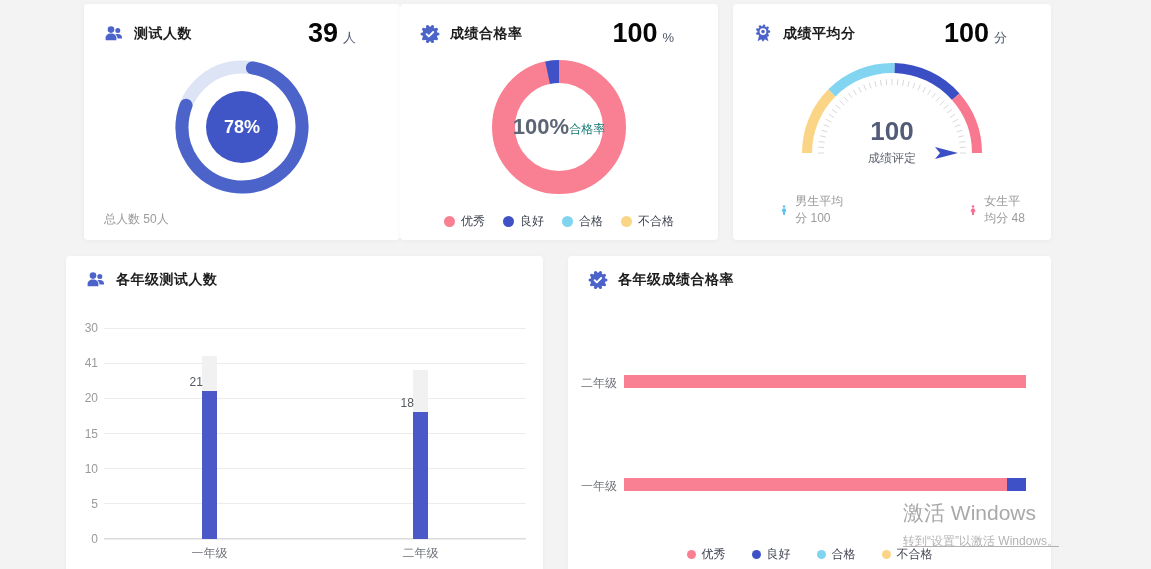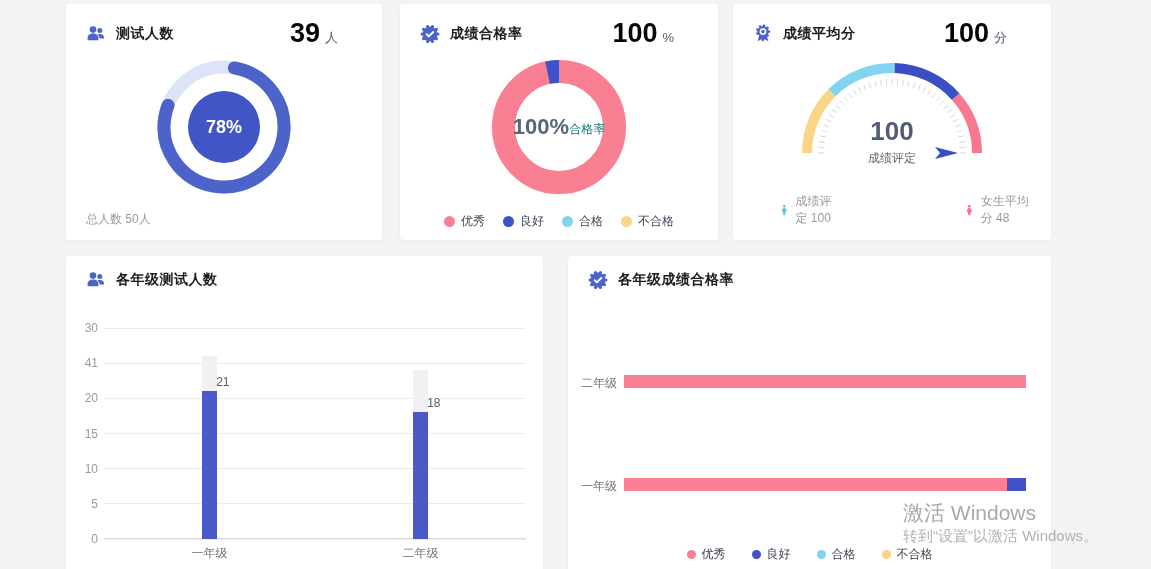--- a/index.html
+++ b/index.html
@@ -6,21 +6,21 @@
   body{
     width:1151px;height:569px;overflow:hidden;position:relative;
     background:#f3f3f4;
     font-family:"Liberation Sans","DejaVu Sans",sans-serif;
     -webkit-font-smoothing:antialiased;
   }
   .card{
     position:absolute;background:#ffffff;border-radius:4px;
     box-shadow:0 1px 4px rgba(0,0,0,0.04);
   }
-  #card1{left:66px;top:4px;width:316px;height:236px;}
+  #card1{left:84px;top:4px;width:316px;height:236px;}
   #card2{left:400px;top:4px;width:318px;height:236px;}
   #card3{left:733px;top:4px;width:318px;height:236px;}
   #card4{left:66px;top:256px;width:477px;height:330px;}
   #card5{left:568px;top:256px;width:483px;height:330px;}
 
   .card-head{
     display:flex;align-items:center;padding:14px 20px 0 20px;
   }
   .head-icon{width:20px;height:20px;flex:0 0 auto;display:inline-flex;align-items:center;justify-content:center;}
   .head-title{margin-left:10px;font-size:14px;font-weight:bold;color:#1d1d1d;letter-spacing:.5px;}
@@ -67,32 +67,32 @@
   .gauge-stat{display:flex;align-items:center;gap:8px;font-size:12px;color:#9a9a9a;}
   .gauge-stat.male{margin-left:28px;}
   .gauge-stat.female{margin-left:124px;}
 
   
   .bar-area{position:absolute;left:38px;top:72px;width:422px;height:211px;}
   .bar-grid-line{position:absolute;left:0;right:0;height:1px;background:#ececec;}
   .bar-axis-line{position:absolute;left:0;right:0;bottom:0;height:1px;background:#dcdcdc;}
   .bar-ylabel{position:absolute;width:30px;text-align:right;font-size:12px;color:#9a9a9a;}
   .bar-rect{position:absolute;}
-  .bar-vlabel{position:absolute;width:40px;text-align:right;font-size:12px;color:#555a60;}
+  .bar-vlabel{position:absolute;width:40px;text-align:left;font-size:12px;color:#555a60;}
   .bar-xlabel{position:absolute;width:80px;text-align:center;font-size:12px;color:#6b6f76;top:217px;}
 
   
   .hbar-label{position:absolute;width:49px;text-align:right;font-size:12px;color:#6b6f76;}
   .hbar-bar{position:absolute;left:56px;width:402px;height:13px;display:flex;overflow:hidden;}
   .hbar-seg{height:100%;}
 
   
   .watermark{position:absolute;left:903px;top:499px;z-index:50;pointer-events:none;}
   .wm1{font-size:21px;color:#a9a9aa;}
-  .wm2{font-size:15px;color:#b2b2b3;margin-top:0;}
+  .wm2{font-size:12px;color:#b2b2b3;margin-top:6px;text-decoration:underline;}
 </style>
 </head>
 <body>
 
 <div class="card" id="card1">
   <div class="card-head">
     <span class="head-icon">
       <svg width="20" height="18" viewBox="0 0 20 18">
         <g fill="#4c63ca">
           <circle cx="13.8" cy="5.6" r="2.5"></circle>
@@ -256,21 +256,21 @@
   <div class="gauge-center gauge-val">100</div>
   <div class="gauge-center gauge-lab">成绩评定</div>
   <div class="gauge-foot">
     <span class="gauge-stat male">
       <svg width="10" height="16" viewBox="0 0 10 16">
         <g fill="#62c4ee">
           <circle cx="5" cy="2.3" r="2.1"></circle>
           <path d="M5 5C2.7 5 1.7 6.4 1.7 8v3h1.4l.5 5h2.8l.5-5h1.4V8C8.3 6.4 7.3 5 5 5z"></path>
         </g>
       </svg>
-      <span>成绩评定 100</span>
+      <span>男生平均分 100</span>
     </span>
     <span class="gauge-stat female">
       <svg width="10" height="16" viewBox="0 0 10 16">
         <g fill="#f56f8f">
           <circle cx="5" cy="2.3" r="2.1"></circle>
           <path d="M5 5C3 5 2.2 6.2 1.6 8.6L.9 11h2l.6 5h3l.6-5h2l-.7-2.4C8 6.2 7 5 5 5z"></path>
         </g>
       </svg>
       <span>女生平均分 48</span>
     </span>

